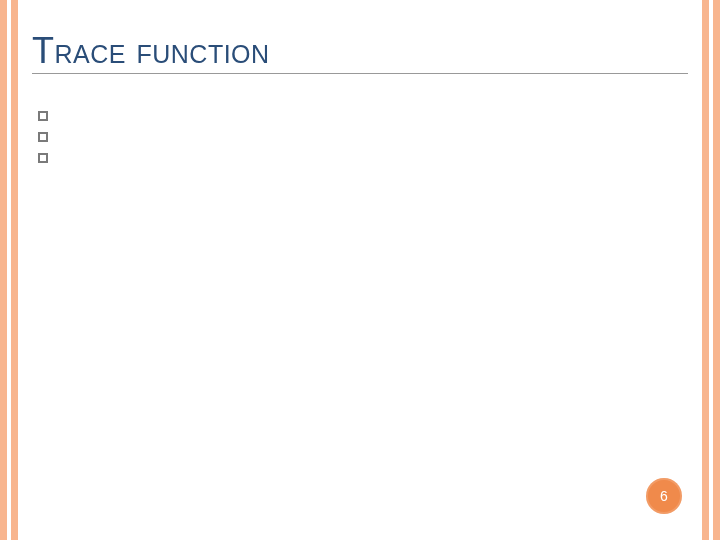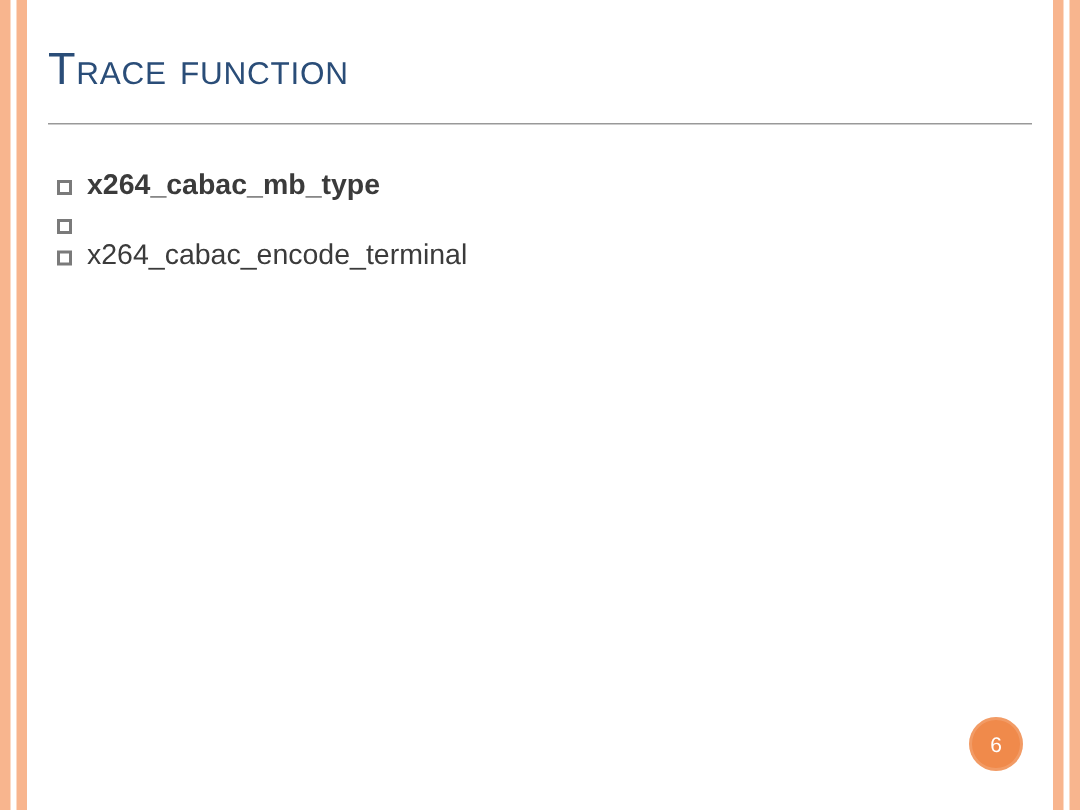--- a/index.html
+++ b/index.html
@@ -35,25 +35,25 @@
     width: 7px; height: 540px;
     background: #f8b58e;
   }
   .content {
     position: absolute;
     left: 32px;
     top: 30px;
     right: 32px;
   }
   .title {
-    font-size: 30px;
+    font-size: 36px;
     font-weight: 400;
     color: #2a4d78;
     letter-spacing: 0.5px;
-    padding-bottom: 18px;
+    padding-bottom: 1px;
     border-bottom: 1px solid #999;
     font-variant: small-caps;
   }
   .list {
     margin-top: 30px;
     padding-left: 6px;
   }
   .item {
     display: flex;
     align-items: flex-start;
@@ -92,27 +92,25 @@
 <div class="stripe-outer-left"></div>
 <div class="stripe-inner-left"></div>
 <div class="stripe-inner-right"></div>
 <div class="stripe-outer-right"></div>
 
 <div class="content">
   <h1 class="title">Trace function</h1>
   <div class="list">
     <div class="item">
       <div class="bullet"></div>
-      <div class="item-text bold">x264_cabac_mb_type</div>
     </div>
     <div class="item">
       <div class="bullet"></div>
     </div>
     <div class="item">
       <div class="bullet"></div>
-      <div class="item-text">x264_cabac_encode_terminal</div>
     </div>
   </div>
 </div>
 
 <div class="page-badge">
   <span>6</span>
 </div>
 
 </body></html>

